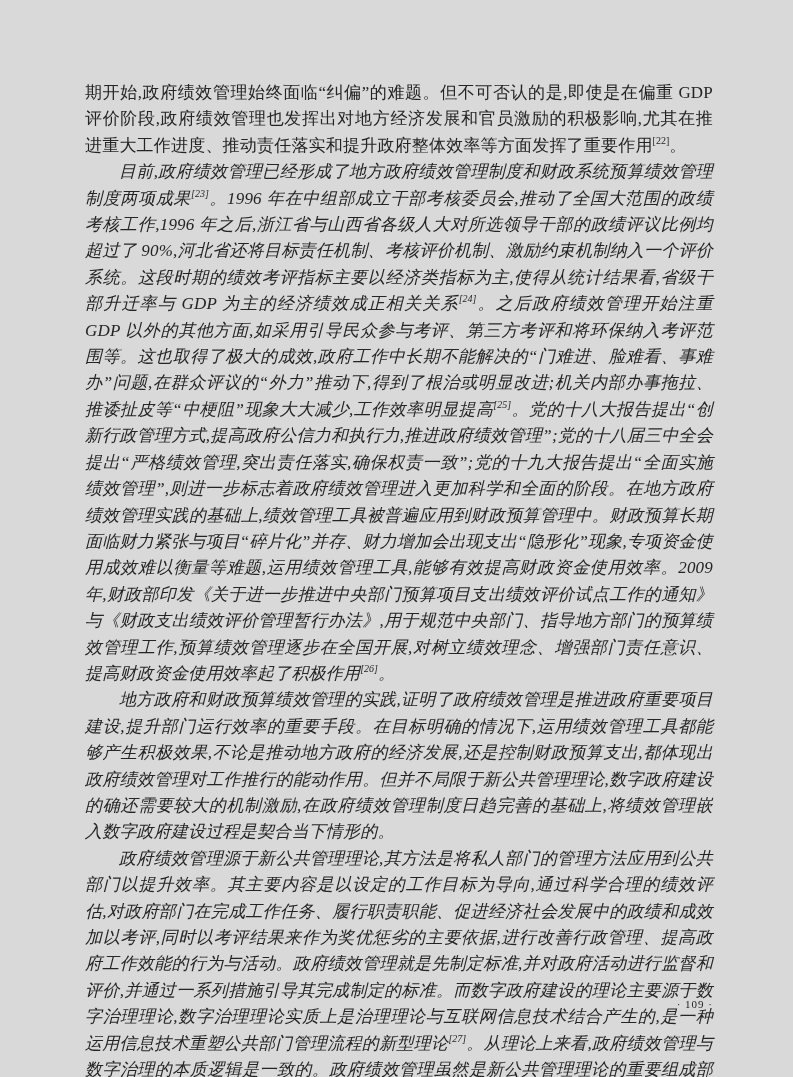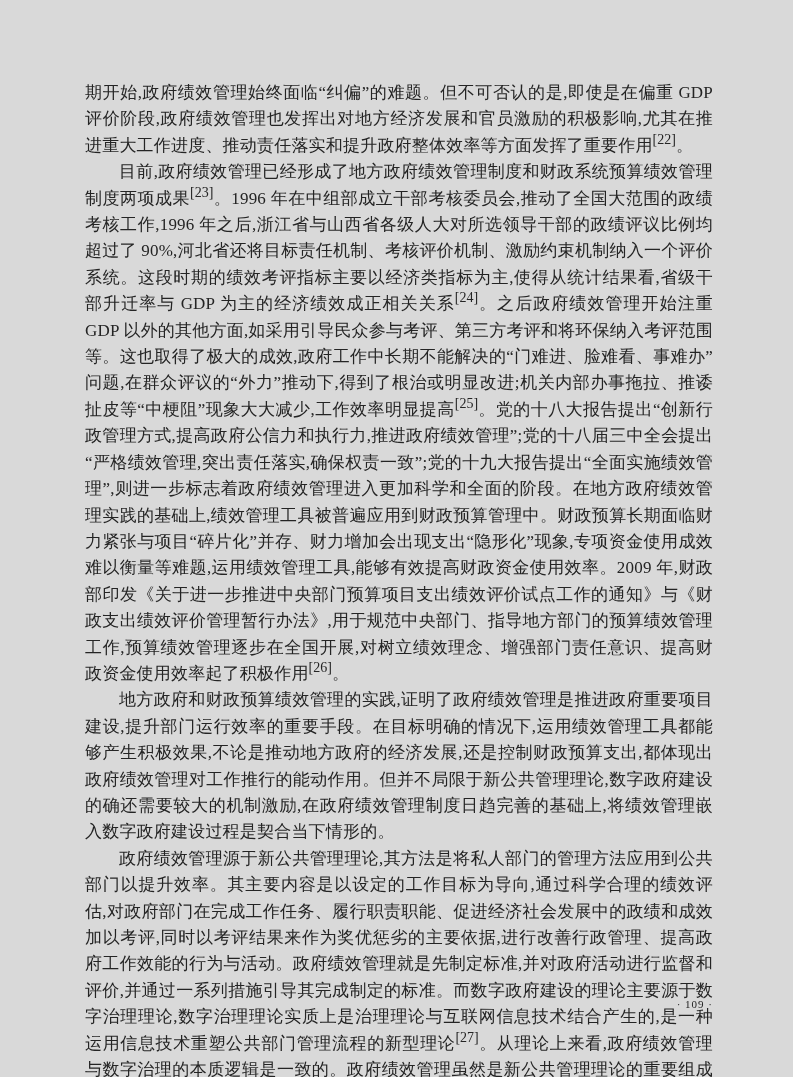--- a/index.html
+++ b/index.html
@@ -28,26 +28,27 @@
   .para {
     margin: 0;
     padding: 0;
     font-size: 17px;
     line-height: 26.4px;
     text-align: justify;
     letter-spacing: 0.2px;
   }
   .para.indent {
     text-indent: 2em;
+    font-style: italic;
   }
   .para.heading {
     text-align: left;
   }
   sup.cite {
-    font-size: 14px;
+    font-size: 10px;
     line-height: 0;
     vertical-align: super;
     letter-spacing: 0;
   }
   .page-number {
     position: absolute;
     top: 998px;
     left: 85px;
     width: 628px;
     text-align: right;

